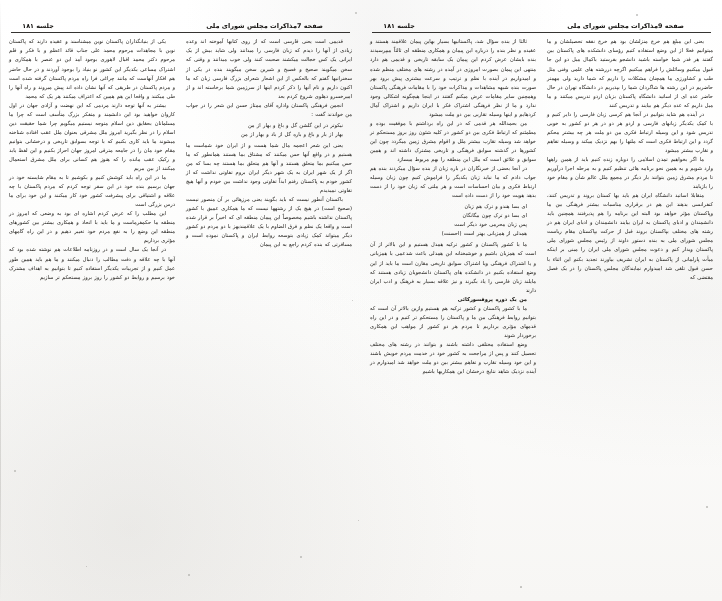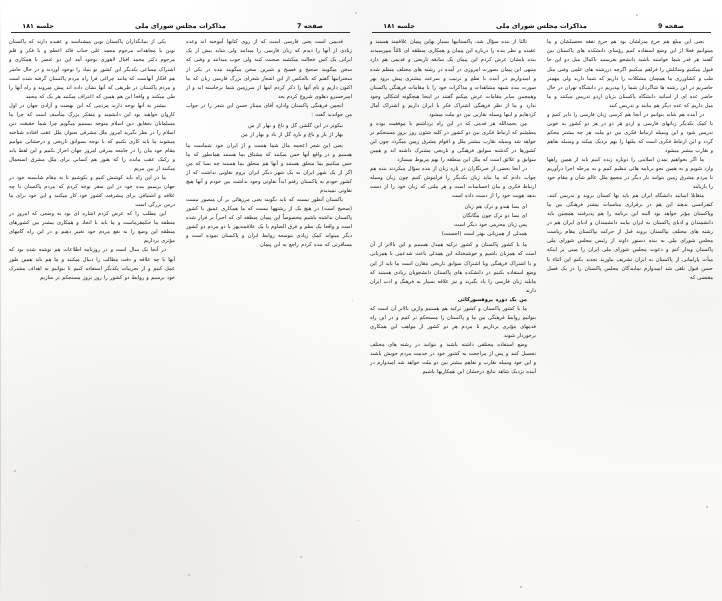--- a/index.html
+++ b/index.html
@@ -40,21 +40,21 @@
   .page-header{
     display:flex;flex-direction:row;align-items:baseline;
     justify-content:space-between;
     font-size:6.4px;
     font-weight:bold;
     color:#14120f;
     letter-spacing:.2px;
     padding:0 3px 2px 3px;
   }
   .page-header .hdr-center{
-    flex:1;text-align:center;
+    flex:1;
     font-size:6.6px;
   }
   .page-header .hdr-side{
     white-space:nowrap;
     min-width:52px;
   }
   .hdr-side.left{text-align:left;}
   .hdr-side.right{text-align:center;}
   .header-rule{
     height:1.4px;

